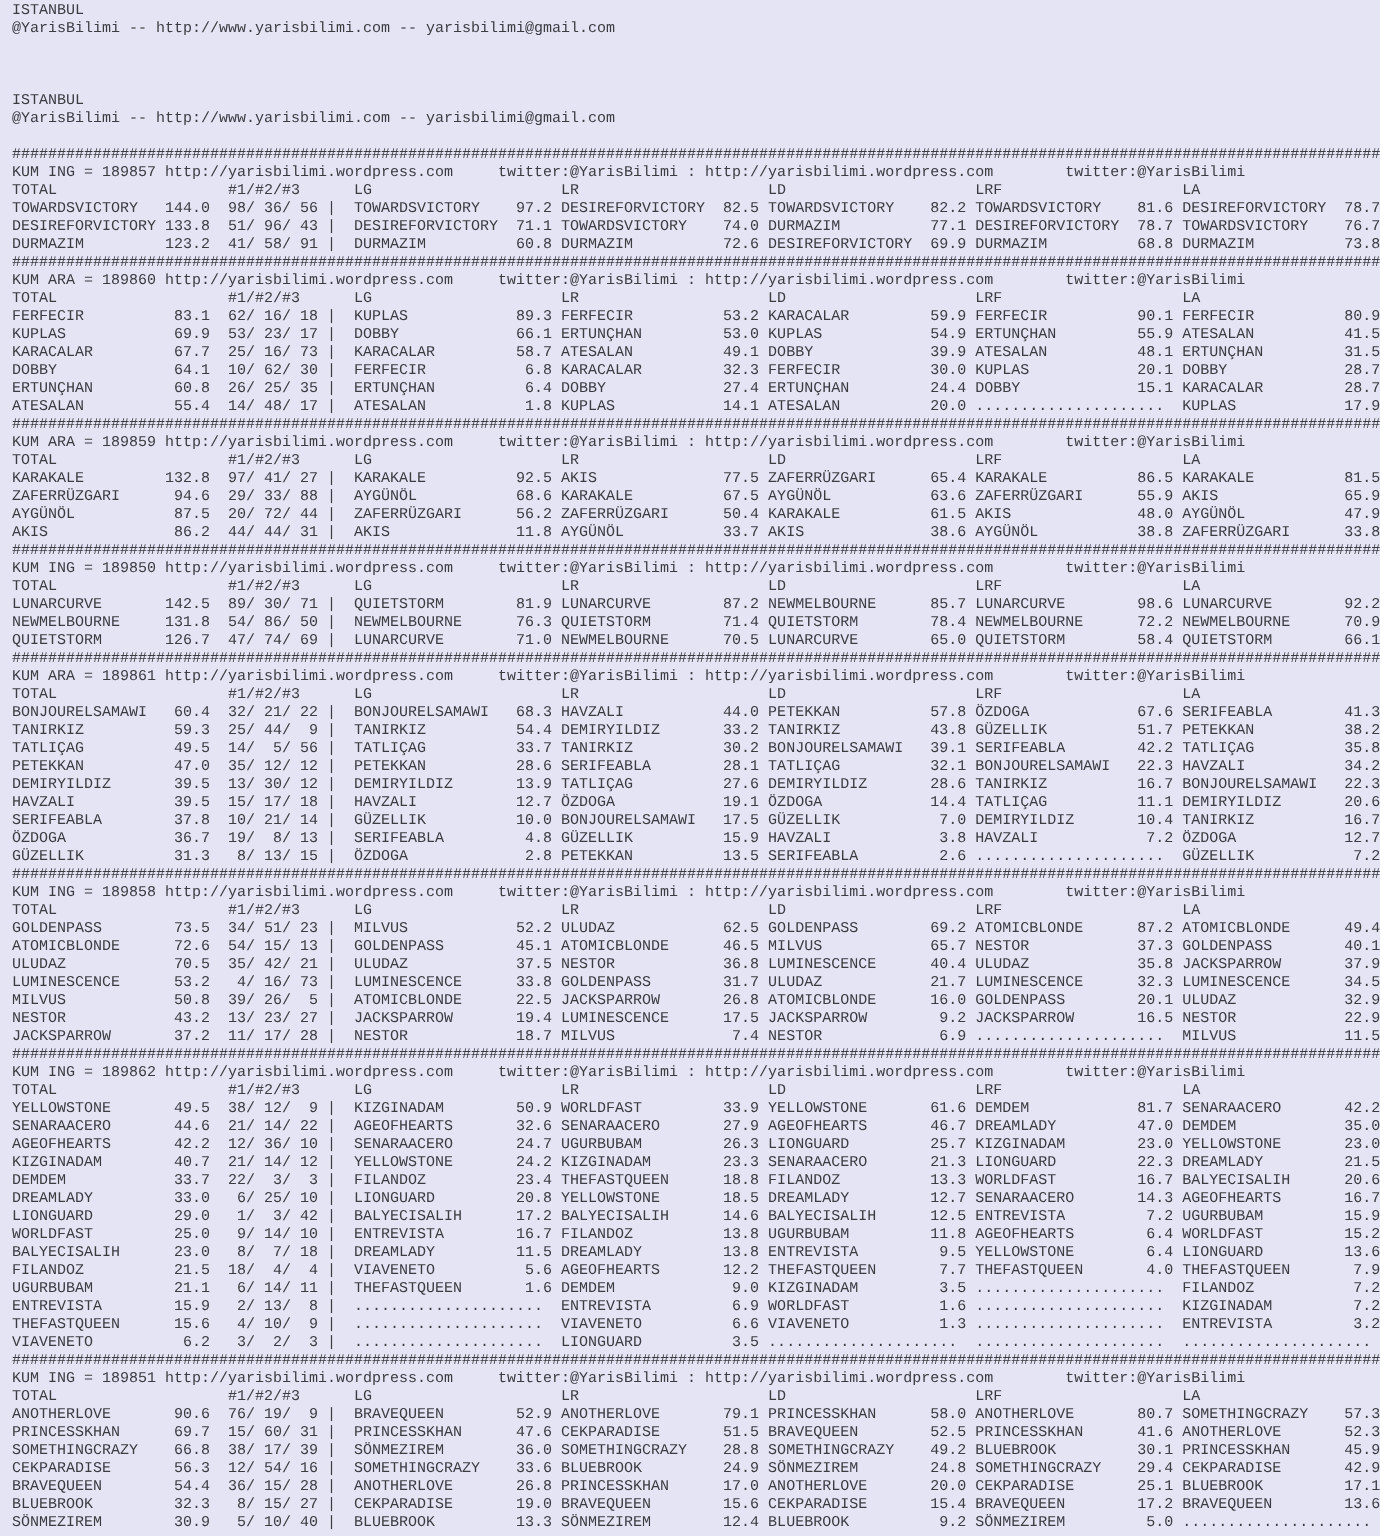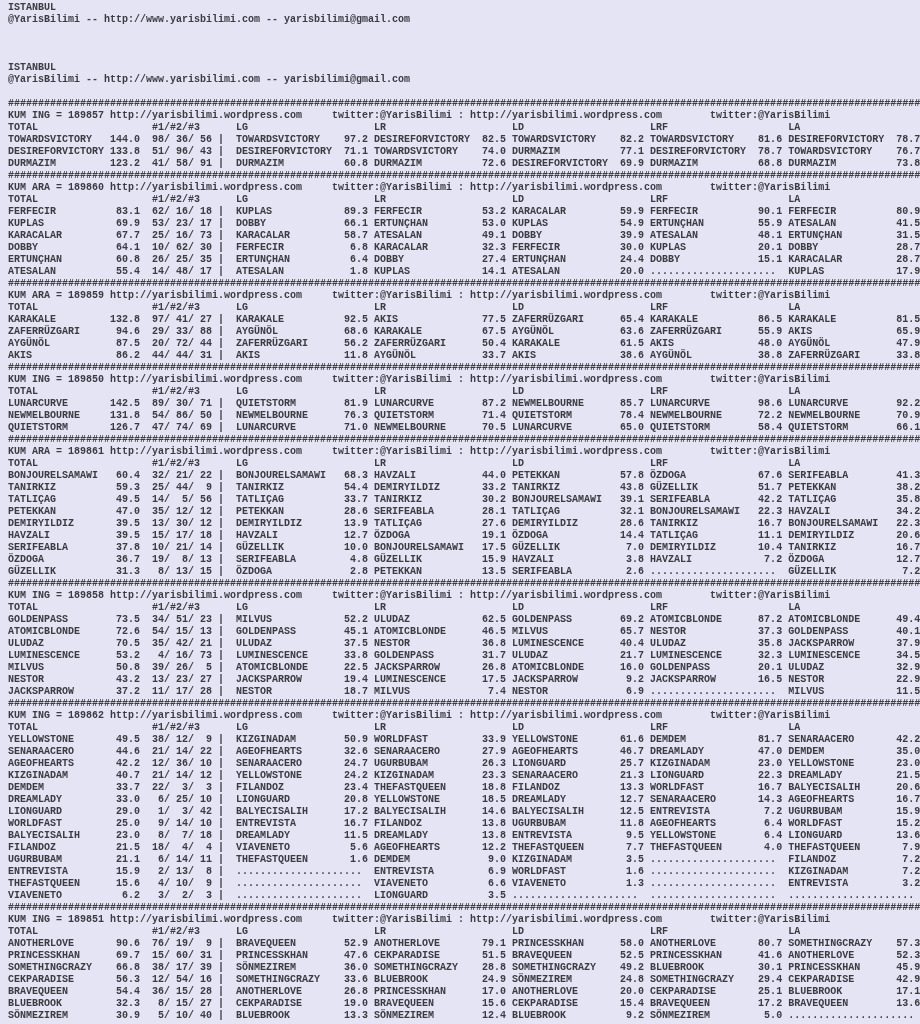--- a/index.html
+++ b/index.html
@@ -7,20 +7,19 @@
     width:920px;height:1024px;overflow:hidden;box-sizing:border-box;
     background:#e4e4f4;
     padding:2px 0 0 8px;
   }
   #report{
     margin:0;
     font-family:"Liberation Mono","DejaVu Sans Mono",monospace;
     font-size:10px;line-height:12px;
     color:#3b3b42;
     white-space:pre;
-    font-weight:bold;
   }
   .ln{height:12px;white-space:pre}
 </style>
 </head>
 <body>
 
 <pre id="report"><div class="ln">ISTANBUL</div><div class="ln">@YarisBilimi -- http://www.yarisbilimi.com -- yarisbilimi@gmail.com</div><div class="ln"></div><div class="ln"></div><div class="ln"></div><div class="ln">ISTANBUL</div><div class="ln">@YarisBilimi -- http://www.yarisbilimi.com -- yarisbilimi@gmail.com</div><div class="ln"></div><div class="ln">########################################################################################################################################################</div><div class="ln">KUM ING = 189857 http://yarisbilimi.wordpress.com     twitter:@YarisBilimi : http://yarisbilimi.wordpress.com        twitter:@YarisBilimi</div><div class="ln">TOTAL                   #1/#2/#3      LG                     LR                     LD                     LRF                    LA</div><div class="ln">TOWARDSVICTORY   144.0  98/ 36/ 56 |  TOWARDSVICTORY    97.2 DESIREFORVICTORY  82.5 TOWARDSVICTORY    82.2 TOWARDSVICTORY    81.6 DESIREFORVICTORY  78.7</div><div class="ln">DESIREFORVICTORY 133.8  51/ 96/ 43 |  DESIREFORVICTORY  71.1 TOWARDSVICTORY    74.0 DURMAZIM          77.1 DESIREFORVICTORY  78.7 TOWARDSVICTORY    76.7</div><div class="ln">DURMAZIM         123.2  41/ 58/ 91 |  DURMAZIM          60.8 DURMAZIM          72.6 DESIREFORVICTORY  69.9 DURMAZIM          68.8 DURMAZIM          73.8</div><div class="ln">########################################################################################################################################################</div><div class="ln">KUM ARA = 189860 http://yarisbilimi.wordpress.com     twitter:@YarisBilimi : http://yarisbilimi.wordpress.com        twitter:@YarisBilimi</div><div class="ln">TOTAL                   #1/#2/#3      LG                     LR                     LD                     LRF                    LA</div><div class="ln">FERFECIR          83.1  62/ 16/ 18 |  KUPLAS            89.3 FERFECIR          53.2 KARACALAR         59.9 FERFECIR          90.1 FERFECIR          80.9</div><div class="ln">KUPLAS            69.9  53/ 23/ 17 |  DOBBY             66.1 ERTUNÇHAN         53.0 KUPLAS            54.9 ERTUNÇHAN         55.9 ATESALAN          41.5</div><div class="ln">KARACALAR         67.7  25/ 16/ 73 |  KARACALAR         58.7 ATESALAN          49.1 DOBBY             39.9 ATESALAN          48.1 ERTUNÇHAN         31.5</div><div class="ln">DOBBY             64.1  10/ 62/ 30 |  FERFECIR           6.8 KARACALAR         32.3 FERFECIR          30.0 KUPLAS            20.1 DOBBY             28.7</div><div class="ln">ERTUNÇHAN         60.8  26/ 25/ 35 |  ERTUNÇHAN          6.4 DOBBY             27.4 ERTUNÇHAN         24.4 DOBBY             15.1 KARACALAR         28.7</div><div class="ln">ATESALAN          55.4  14/ 48/ 17 |  ATESALAN           1.8 KUPLAS            14.1 ATESALAN          20.0 .....................  KUPLAS            17.9</div><div class="ln">########################################################################################################################################################</div><div class="ln">KUM ARA = 189859 http://yarisbilimi.wordpress.com     twitter:@YarisBilimi : http://yarisbilimi.wordpress.com        twitter:@YarisBilimi</div><div class="ln">TOTAL                   #1/#2/#3      LG                     LR                     LD                     LRF                    LA</div><div class="ln">KARAKALE         132.8  97/ 41/ 27 |  KARAKALE          92.5 AKIS              77.5 ZAFERRÜZGARI      65.4 KARAKALE          86.5 KARAKALE          81.5</div><div class="ln">ZAFERRÜZGARI      94.6  29/ 33/ 88 |  AYGÜNÖL           68.6 KARAKALE          67.5 AYGÜNÖL           63.6 ZAFERRÜZGARI      55.9 AKIS              65.9</div><div class="ln">AYGÜNÖL           87.5  20/ 72/ 44 |  ZAFERRÜZGARI      56.2 ZAFERRÜZGARI      50.4 KARAKALE          61.5 AKIS              48.0 AYGÜNÖL           47.9</div><div class="ln">AKIS              86.2  44/ 44/ 31 |  AKIS              11.8 AYGÜNÖL           33.7 AKIS              38.6 AYGÜNÖL           38.8 ZAFERRÜZGARI      33.8</div><div class="ln">########################################################################################################################################################</div><div class="ln">KUM ING = 189850 http://yarisbilimi.wordpress.com     twitter:@YarisBilimi : http://yarisbilimi.wordpress.com        twitter:@YarisBilimi</div><div class="ln">TOTAL                   #1/#2/#3      LG                     LR                     LD                     LRF                    LA</div><div class="ln">LUNARCURVE       142.5  89/ 30/ 71 |  QUIETSTORM        81.9 LUNARCURVE        87.2 NEWMELBOURNE      85.7 LUNARCURVE        98.6 LUNARCURVE        92.2</div><div class="ln">NEWMELBOURNE     131.8  54/ 86/ 50 |  NEWMELBOURNE      76.3 QUIETSTORM        71.4 QUIETSTORM        78.4 NEWMELBOURNE      72.2 NEWMELBOURNE      70.9</div><div class="ln">QUIETSTORM       126.7  47/ 74/ 69 |  LUNARCURVE        71.0 NEWMELBOURNE      70.5 LUNARCURVE        65.0 QUIETSTORM        58.4 QUIETSTORM        66.1</div><div class="ln">########################################################################################################################################################</div><div class="ln">KUM ARA = 189861 http://yarisbilimi.wordpress.com     twitter:@YarisBilimi : http://yarisbilimi.wordpress.com        twitter:@YarisBilimi</div><div class="ln">TOTAL                   #1/#2/#3      LG                     LR                     LD                     LRF                    LA</div><div class="ln">BONJOURELSAMAWI   60.4  32/ 21/ 22 |  BONJOURELSAMAWI   68.3 HAVZALI           44.0 PETEKKAN          57.8 ÖZDOGA            67.6 SERIFEABLA        41.3</div><div class="ln">TANIRKIZ          59.3  25/ 44/  9 |  TANIRKIZ          54.4 DEMIRYILDIZ       33.2 TANIRKIZ          43.8 GÜZELLIK          51.7 PETEKKAN          38.2</div><div class="ln">TATLIÇAG          49.5  14/  5/ 56 |  TATLIÇAG          33.7 TANIRKIZ          30.2 BONJOURELSAMAWI   39.1 SERIFEABLA        42.2 TATLIÇAG          35.8</div><div class="ln">PETEKKAN          47.0  35/ 12/ 12 |  PETEKKAN          28.6 SERIFEABLA        28.1 TATLIÇAG          32.1 BONJOURELSAMAWI   22.3 HAVZALI           34.2</div><div class="ln">DEMIRYILDIZ       39.5  13/ 30/ 12 |  DEMIRYILDIZ       13.9 TATLIÇAG          27.6 DEMIRYILDIZ       28.6 TANIRKIZ          16.7 BONJOURELSAMAWI   22.3</div><div class="ln">HAVZALI           39.5  15/ 17/ 18 |  HAVZALI           12.7 ÖZDOGA            19.1 ÖZDOGA            14.4 TATLIÇAG          11.1 DEMIRYILDIZ       20.6</div><div class="ln">SERIFEABLA        37.8  10/ 21/ 14 |  GÜZELLIK          10.0 BONJOURELSAMAWI   17.5 GÜZELLIK           7.0 DEMIRYILDIZ       10.4 TANIRKIZ          16.7</div><div class="ln">ÖZDOGA            36.7  19/  8/ 13 |  SERIFEABLA         4.8 GÜZELLIK          15.9 HAVZALI            3.8 HAVZALI            7.2 ÖZDOGA            12.7</div><div class="ln">GÜZELLIK          31.3   8/ 13/ 15 |  ÖZDOGA             2.8 PETEKKAN          13.5 SERIFEABLA         2.6 .....................  GÜZELLIK           7.2</div><div class="ln">########################################################################################################################################################</div><div class="ln">KUM ING = 189858 http://yarisbilimi.wordpress.com     twitter:@YarisBilimi : http://yarisbilimi.wordpress.com        twitter:@YarisBilimi</div><div class="ln">TOTAL                   #1/#2/#3      LG                     LR                     LD                     LRF                    LA</div><div class="ln">GOLDENPASS        73.5  34/ 51/ 23 |  MILVUS            52.2 ULUDAZ            62.5 GOLDENPASS        69.2 ATOMICBLONDE      87.2 ATOMICBLONDE      49.4</div><div class="ln">ATOMICBLONDE      72.6  54/ 15/ 13 |  GOLDENPASS        45.1 ATOMICBLONDE      46.5 MILVUS            65.7 NESTOR            37.3 GOLDENPASS        40.1</div><div class="ln">ULUDAZ            70.5  35/ 42/ 21 |  ULUDAZ            37.5 NESTOR            36.8 LUMINESCENCE      40.4 ULUDAZ            35.8 JACKSPARROW       37.9</div><div class="ln">LUMINESCENCE      53.2   4/ 16/ 73 |  LUMINESCENCE      33.8 GOLDENPASS        31.7 ULUDAZ            21.7 LUMINESCENCE      32.3 LUMINESCENCE      34.5</div><div class="ln">MILVUS            50.8  39/ 26/  5 |  ATOMICBLONDE      22.5 JACKSPARROW       26.8 ATOMICBLONDE      16.0 GOLDENPASS        20.1 ULUDAZ            32.9</div><div class="ln">NESTOR            43.2  13/ 23/ 27 |  JACKSPARROW       19.4 LUMINESCENCE      17.5 JACKSPARROW        9.2 JACKSPARROW       16.5 NESTOR            22.9</div><div class="ln">JACKSPARROW       37.2  11/ 17/ 28 |  NESTOR            18.7 MILVUS             7.4 NESTOR             6.9 .....................  MILVUS            11.5</div><div class="ln">########################################################################################################################################################</div><div class="ln">KUM ING = 189862 http://yarisbilimi.wordpress.com     twitter:@YarisBilimi : http://yarisbilimi.wordpress.com        twitter:@YarisBilimi</div><div class="ln">TOTAL                   #1/#2/#3      LG                     LR                     LD                     LRF                    LA</div><div class="ln">YELLOWSTONE       49.5  38/ 12/  9 |  KIZGINADAM        50.9 WORLDFAST         33.9 YELLOWSTONE       61.6 DEMDEM            81.7 SENARAACERO       42.2</div><div class="ln">SENARAACERO       44.6  21/ 14/ 22 |  AGEOFHEARTS       32.6 SENARAACERO       27.9 AGEOFHEARTS       46.7 DREAMLADY         47.0 DEMDEM            35.0</div><div class="ln">AGEOFHEARTS       42.2  12/ 36/ 10 |  SENARAACERO       24.7 UGURBUBAM         26.3 LIONGUARD         25.7 KIZGINADAM        23.0 YELLOWSTONE       23.0</div><div class="ln">KIZGINADAM        40.7  21/ 14/ 12 |  YELLOWSTONE       24.2 KIZGINADAM        23.3 SENARAACERO       21.3 LIONGUARD         22.3 DREAMLADY         21.5</div><div class="ln">DEMDEM            33.7  22/  3/  3 |  FILANDOZ          23.4 THEFASTQUEEN      18.8 FILANDOZ          13.3 WORLDFAST         16.7 BALYECISALIH      20.6</div><div class="ln">DREAMLADY         33.0   6/ 25/ 10 |  LIONGUARD         20.8 YELLOWSTONE       18.5 DREAMLADY         12.7 SENARAACERO       14.3 AGEOFHEARTS       16.7</div><div class="ln">LIONGUARD         29.0   1/  3/ 42 |  BALYECISALIH      17.2 BALYECISALIH      14.6 BALYECISALIH      12.5 ENTREVISTA         7.2 UGURBUBAM         15.9</div><div class="ln">WORLDFAST         25.0   9/ 14/ 10 |  ENTREVISTA        16.7 FILANDOZ          13.8 UGURBUBAM         11.8 AGEOFHEARTS        6.4 WORLDFAST         15.2</div><div class="ln">BALYECISALIH      23.0   8/  7/ 18 |  DREAMLADY         11.5 DREAMLADY         13.8 ENTREVISTA         9.5 YELLOWSTONE        6.4 LIONGUARD         13.6</div><div class="ln">FILANDOZ          21.5  18/  4/  4 |  VIAVENETO          5.6 AGEOFHEARTS       12.2 THEFASTQUEEN       7.7 THEFASTQUEEN       4.0 THEFASTQUEEN       7.9</div><div class="ln">UGURBUBAM         21.1   6/ 14/ 11 |  THEFASTQUEEN       1.6 DEMDEM             9.0 KIZGINADAM         3.5 .....................  FILANDOZ           7.2</div><div class="ln">ENTREVISTA        15.9   2/ 13/  8 |  .....................  ENTREVISTA         6.9 WORLDFAST          1.6 .....................  KIZGINADAM         7.2</div><div class="ln">THEFASTQUEEN      15.6   4/ 10/  9 |  .....................  VIAVENETO          6.6 VIAVENETO          1.3 .....................  ENTREVISTA         3.2</div><div class="ln">VIAVENETO          6.2   3/  2/  3 |  .....................  LIONGUARD          3.5 .....................  .....................  ..................... </div><div class="ln">########################################################################################################################################################</div><div class="ln">KUM ING = 189851 http://yarisbilimi.wordpress.com     twitter:@YarisBilimi : http://yarisbilimi.wordpress.com        twitter:@YarisBilimi</div><div class="ln">TOTAL                   #1/#2/#3      LG                     LR                     LD                     LRF                    LA</div><div class="ln">ANOTHERLOVE       90.6  76/ 19/  9 |  BRAVEQUEEN        52.9 ANOTHERLOVE       79.1 PRINCESSKHAN      58.0 ANOTHERLOVE       80.7 SOMETHINGCRAZY    57.3</div><div class="ln">PRINCESSKHAN      69.7  15/ 60/ 31 |  PRINCESSKHAN      47.6 CEKPARADISE       51.5 BRAVEQUEEN        52.5 PRINCESSKHAN      41.6 ANOTHERLOVE       52.3</div><div class="ln">SOMETHINGCRAZY    66.8  38/ 17/ 39 |  SÖNMEZIREM        36.0 SOMETHINGCRAZY    28.8 SOMETHINGCRAZY    49.2 BLUEBROOK         30.1 PRINCESSKHAN      45.9</div><div class="ln">CEKPARADISE       56.3  12/ 54/ 16 |  SOMETHINGCRAZY    33.6 BLUEBROOK         24.9 SÖNMEZIREM        24.8 SOMETHINGCRAZY    29.4 CEKPARADISE       42.9</div><div class="ln">BRAVEQUEEN        54.4  36/ 15/ 28 |  ANOTHERLOVE       26.8 PRINCESSKHAN      17.0 ANOTHERLOVE       20.0 CEKPARADISE       25.1 BLUEBROOK         17.1</div><div class="ln">BLUEBROOK         32.3   8/ 15/ 27 |  CEKPARADISE       19.0 BRAVEQUEEN        15.6 CEKPARADISE       15.4 BRAVEQUEEN        17.2 BRAVEQUEEN        13.6</div><div class="ln">SÖNMEZIREM        30.9   5/ 10/ 40 |  BLUEBROOK         13.3 SÖNMEZIREM        12.4 BLUEBROOK          9.2 SÖNMEZIREM         5.0 ..................... </div></pre>
 
 </body></html>

